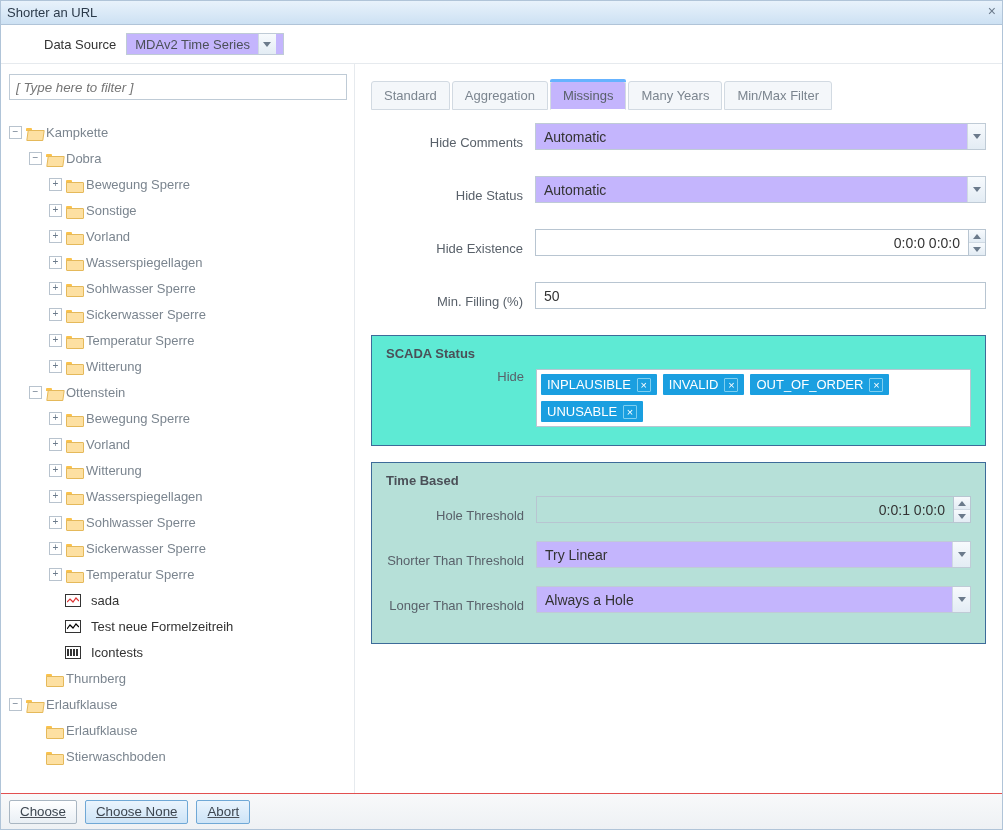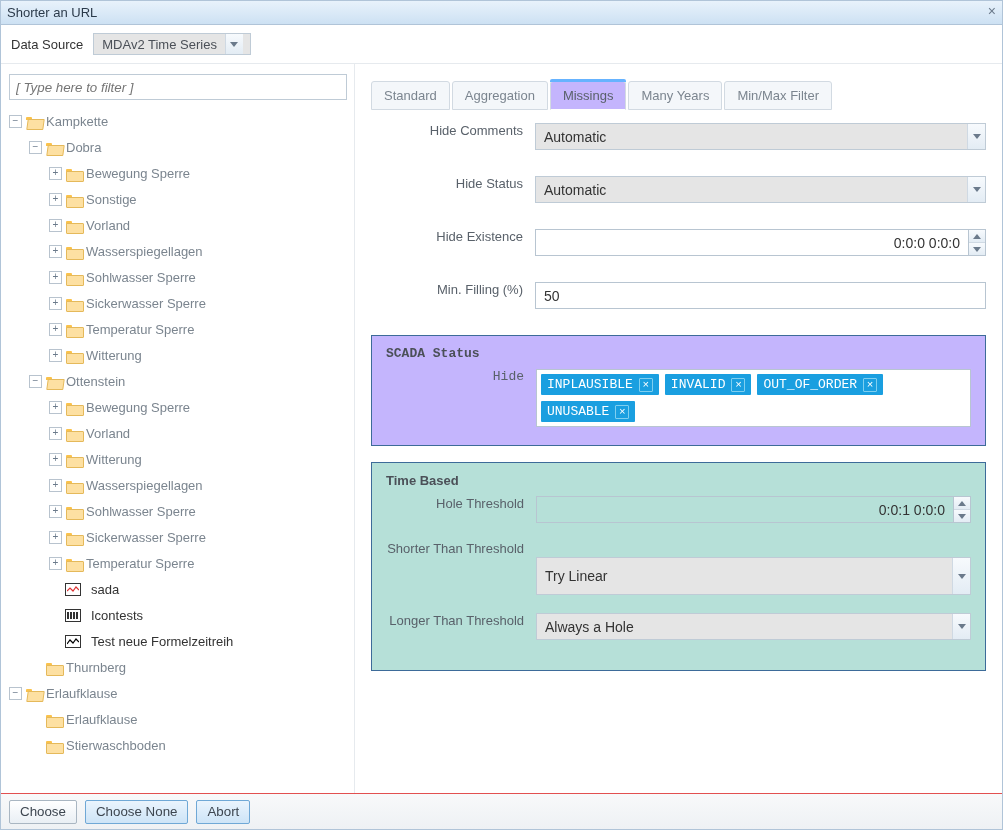--- a/index.html
+++ b/index.html
@@ -1,63 +1,63 @@
 <!DOCTYPE html>
 <html><head>
 <meta charset="utf-8">
 <style>
   * { box-sizing: border-box; }
   html, body { margin:0; padding:0; font-family: "Segoe UI", Arial, sans-serif; font-size: 13px; color:#4b5058; background:#fff; }
   .window { width:1003px; height:830px; border:1px solid #b0c4d8; position:relative; display:flex; flex-direction:column; }
   .titlebar { height:24px; background: linear-gradient(#e8f2fb,#cde1f3); border-bottom:1px solid #b0c4d8; display:flex; align-items:center; padding:0 6px; font-size:13px; color:#2b3a4a; position:relative;}
   .titlebar .close { position:absolute; right:6px; top:2px; color:#6b7a8b; cursor:pointer; font-size:14px;}
   .datasource-row { padding:8px 10px; display:flex; align-items:center; gap:10px; }
-  .datasource-row label { font-size:13px; color:#333; }
-  .combo { display:flex; align-items:center; border:1px solid #bfcbd6; background:#e5e5e5; height:22px; }
+  .datasource-row label { font-size:13px; color:#333;margin-left:33px; }
+  .combo { display:flex; align-items:center; border:1px solid #bfcbd6; background:#c4b5fd; height:22px; }
   .combo span.txt { padding:0 8px; white-space:nowrap; }
   .combo .arrow { width:18px; height:100%; background:linear-gradient(#f7fafd,#e3ecf4); border-left:1px solid #cfd9e3; display:flex; align-items:center; justify-content:center; color:#6b7a8b; cursor:pointer;}
   .arrow svg { width:8px; height:5px; }
   .splitter { flex:1; display:flex; overflow:hidden; border-top:1px solid #e6eaee; }
   .tree-pane { width:354px; border-right:1px solid #e6eaee; padding:10px 6px 6px 8px; overflow:auto; }
-  .filterbox { width:338px; height:26px; border:1px solid #bfcbd6; padding:2px 6px; font-style:italic; color:#9aa4af; margin-bottom:8px; }
+  .filterbox { width:338px; height:26px; border:1px solid #bfcbd6; padding:2px 6px; font-style:italic; color:#9aa4af; margin-bottom:19px; }
   .tree ul { list-style:none; margin:0; padding:0; }
   .tree li { margin:0; padding:0; }
   .node { display:flex; align-items:center; height:26px; gap:4px; white-space:nowrap; color:#7b858f; }
   .expander { width:13px; height:13px; border:1px solid #b8c3ce; display:flex; align-items:center; justify-content:center; font-size:10px; line-height:10px; color:#6b7a8b; cursor:pointer; background:#fff;}
   .expander.empty { border:none; background:transparent; }
   .folder-icon { width:16px; height:13px; position:relative; }
   .folder-icon::before { content:""; position:absolute; left:0; top:2px; width:6px; height:3px; background:#fac24c; border-radius:1px 1px 0 0; }
   .folder-icon::after  { content:""; position:absolute; left:0; top:4px; width:16px; height:9px; background:#fde0a2; border:1px solid #e5b95a; border-radius:1px; }
   .folder-icon.open::after { transform: skewX(-8deg); left:1px; width:15px; }
   .item-icon { width:16px; height:13px; border:1px solid #333; background:#fff; display:flex; align-items:center; justify-content:center; }
   .item-icon svg { width:12px; height:9px; }
   .right-pane { flex:1; padding:10px 16px 10px 16px; overflow:auto; }
   .tabs { display:flex; gap:2px; margin-bottom:14px; margin-top:6px; }
   .tab { padding:6px 12px; border:1px solid #d2dae2; background:#f4f7fa; color:#7b858f; cursor:pointer; border-radius:3px 3px 0 0; position:relative; top:1px;}
   .tab.sel { background:#c4b5fd; border-bottom:1px solid #fff; color:#59616a;}
   .tab.sel::before { content:""; position:absolute; left:-1px; right:-1px; top:-3px; height:3px; background:#66b3ff; border-radius:2px 2px 0 0;}
-  .form-row { display:flex; align-items:flex-start; margin-bottom:26px; }
+  .form-row { display:flex; align-items:flex-end; margin-bottom:26px; }
   .form-row.tall { align-items:flex-start; }
   .form-label { width:164px; text-align:right; color:#59616a; padding-right:12px; }
   .form-field { flex:1; min-width:0;}
   .full-combo { width:100%; }
   .textbox { width:100%; height:27px; border:1px solid #b8c5d1; padding:2px 8px; font-size:14px; color:#333; }
   .spinner-wrap { width:100%; display:flex; }
   .spinner-wrap .txtval { flex:1; height:27px; border:1px solid #b8c5d1; padding:2px 8px; text-align:right; color:#333; font-size:14px; display:flex; align-items:center; justify-content:flex-end; border-right:none;}
   .spinner-btns { width:18px; display:flex; flex-direction:column; border:1px solid #b8c5d1;}
   .spinner-btns > div { flex:1; background:linear-gradient(#f7fafd,#e3ecf4); display:flex; align-items:center; justify-content:center; cursor:pointer; color:#6b7a8b;}
   .spinner-btns > div:first-child { border-bottom:1px solid #cfd9e3;}
   .panel { border:1px solid #3d6b99; margin-bottom:16px; padding:10px 14px 14px 14px; }
-  .panel.scada { background:#c4b5fd;font-family:Liberation Mono, monospace; }
+  .panel.scada { background:#5eead4; }
   .panel.time  { background:#b6e0d8; }
   .panel-title { font-weight:bold; color:#4b5058; margin-bottom:8px; }
   .tagbox { display:flex; flex-wrap:wrap; gap:6px; background:#fff; border:1px solid #b8c5d1; padding:4px; }
   .tag { background:#1a9fe0; color:#fff; padding:3px 6px; display:flex; align-items:center; gap:6px; font-size:13px; cursor:default; border-radius:1px;}
   .tag .x { border:1px solid #7fcff0; width:14px; height:14px; line-height:12px; text-align:center; font-size:11px; cursor:pointer; border-radius:1px;}
-  .footer { height:36px; border-top:1px solid #e25050; background:linear-gradient(#f8f9fa,#eef1f4); display:flex; align-items:center; gap:8px; padding:0 8px;}
+  .footer { height:36px; border-top:1px solid #e25050; background:linear-gradient(#f8f9fa,#eef1f4); display:flex; align-items:center; gap:8px; padding:0 8px;text-decoration:underline;}
   .btn { height:24px; padding:0 10px; border:1px solid #a9b6c2; background:linear-gradient(#ffffff,#e9eff4); cursor:pointer; color:#3d4650; border-radius:2px;}
   .btn.primary { border-color:#6fa8d6; background:linear-gradient(#eaf4fd,#cde4f7); }
 </style>
 </head>
 <body>
 
 <div class="window">
 
   <div class="titlebar">
     <span>Shorter an URL</span>
@@ -217,34 +217,34 @@
                             <path d="M0 6 L3 3 L6 6 L9 2 L12 5" stroke="#d33" fill="none" stroke-width="1.2"></path>
                           </svg>
                         </span>
                         <span style="margin-left:6px">sada</span>
                       </div>
                     </li>
                     <li>
                       <div class="node" style="padding-left:56px;color:#333;">
                         <span class="item-icon">
                           <svg viewBox="0 0 12 9">
+                            <path d="M0 7 L3 3 L6 6 L9 2 L12 5" stroke="#000" fill="none" stroke-width="1.2"></path>
+                          </svg>
+                        </span>
+                        <span style="margin-left:6px">Test neue Formelzeitreih</span>
+                      </div>
+                    </li>
+                    <li>
+                      <div class="node" style="padding-left:56px;color:#333;">
+                        <span class="item-icon">
+                          <svg viewBox="0 0 12 9">
                             <path d="M1 1 V8 M4 1 V8 M7 1 V8 M10 1 V8" stroke="#000" stroke-width="1.6" fill="none"></path>
                           </svg>
                         </span>
                         <span style="margin-left:6px">Icontests</span>
-                      </div>
-                    </li>
-                    <li>
-                      <div class="node" style="padding-left:56px;color:#333;">
-                        <span class="item-icon">
-                          <svg viewBox="0 0 12 9">
-                            <path d="M0 7 L3 3 L6 6 L9 2 L12 5" stroke="#000" fill="none" stroke-width="1.2"></path>
-                          </svg>
-                        </span>
-                        <span style="margin-left:6px">Test neue Formelzeitreih</span>
                       </div>
                     </li>
                   </ul>
               </li>
               <li>
                 <div class="node" style="padding-left:20px;">
                   <span class="expander empty"></span>
                   <span class="folder-icon"></span>
                   <span>Thurnberg</span>
                 </div>
@@ -390,21 +390,21 @@
                     </svg>
                   </div>
               </div>
             </div>
           </div>
         </div>
 
         <div class="form-row" style="margin-bottom:18px;">
           <div class="form-label" style="width:150px">Shorter Than Threshold</div>
           <div class="form-field">
-            <div class="combo full-combo" style="height:38px;margin-top:16px;">
+            <div class="combo full-combo" style="height:27px;">
               <span class="txt" style="font-size:14px;color:#333">Try Linear</span>
               <span class="arrow" style="margin-left:auto">
                   <svg viewBox="0 0 8 5">
                     <path d="M0 0 L8 0 L4 5 Z" fill="#6b7a8b"></path>
                   </svg>
                 </span>
             </div>
           </div>
         </div>
 

